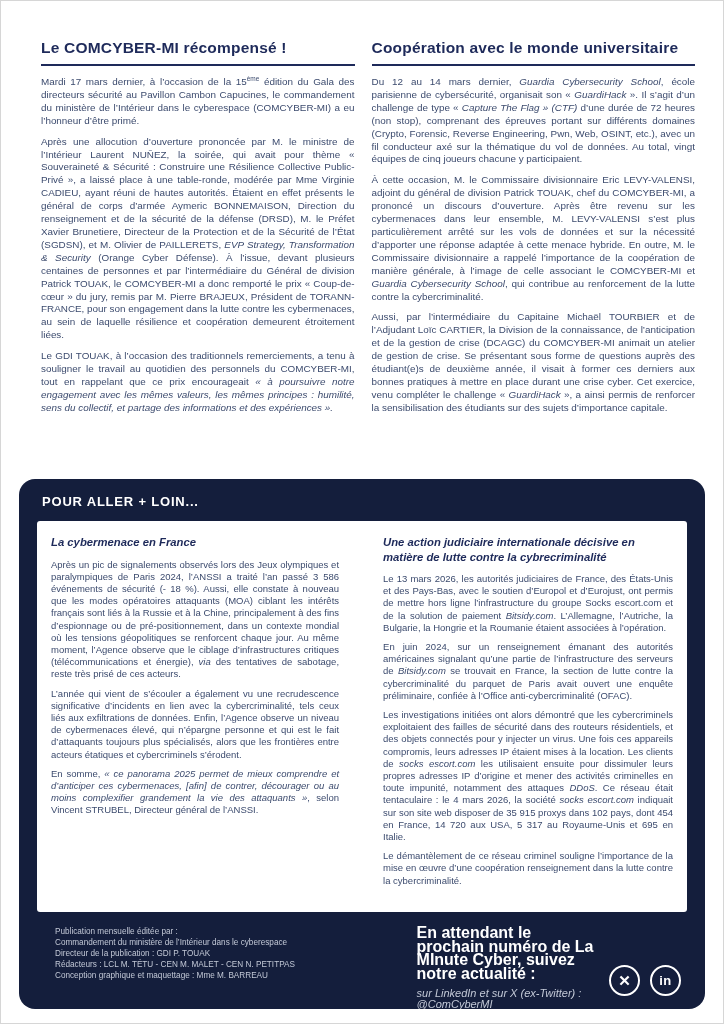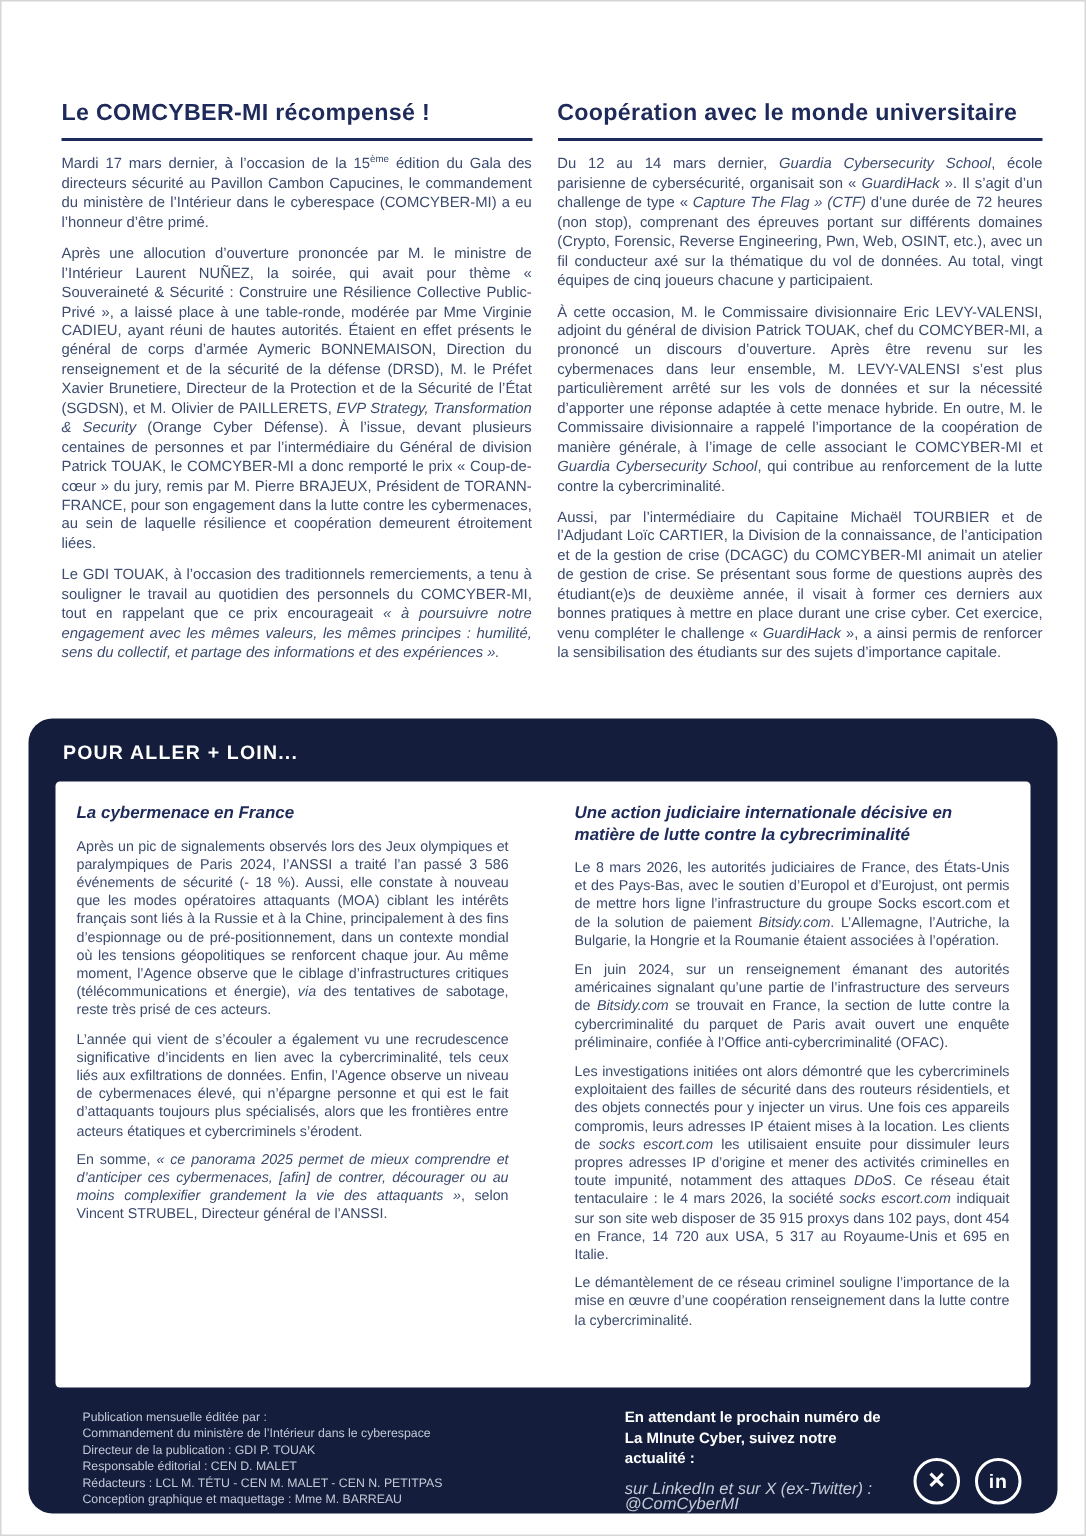--- a/index.html
+++ b/index.html
@@ -1,20 +1,20 @@
 <!DOCTYPE html>
 <html lang="fr"><head>
 <meta charset="utf-8">
 <style>
   * { margin:0; padding:0; box-sizing:border-box; }
   html,body { width:724px; height:1024px; background:#ffffff; overflow:hidden; }
   body { font-family:"Liberation Sans", sans-serif; border:1px solid #d6d6d6; position:relative; }
 
   
-  .top { display:flex; gap:17px; padding:38px 28px 0 40px; height:478px; overflow:hidden;align-items:center; }
+  .top { display:flex; gap:17px; padding:38px 28px 0 40px; height:478px; overflow:hidden; }
   .col-a { width:314px; }
   .col-b { width:324px; }
   h2.headline {
     font-size:15.5px; font-weight:bold; color:#1e2a5a; letter-spacing:.2px;
     padding-bottom:7px; border-bottom:2px solid #1e2a5a; margin-bottom:10px;
   }
   .article p {
     font-size:9.9px; line-height:12.9px; color:#3c4b6e; text-align:justify;
     margin-bottom:8px; hyphens:auto;
   }
@@ -40,21 +40,21 @@
     font-size:11.3px; font-weight:bold; font-style:italic; color:#1e2a5a;
     margin-bottom:9px; line-height:14.5px;
   }
   .white-box .article p { font-size:9.5px; line-height:12.2px; margin-bottom:7px; }
 
   
   .panel-footer { display:flex; padding:14px 24px 0 36px; flex:1; }
   .credits { width:392px; color:#c3c9d7; font-size:8.2px; line-height:11px; }
   .credits .bold { color:#ffffff; font-weight:bold; }
   .follow { width:200px; color:#ffffff; }
-  .follow-heading { font-weight:bold; font-size:10px; line-height:13.5px; margin-bottom:8px; }
+  .follow-heading { font-weight:bold; font-size:16px; line-height:13.5px; margin-bottom:8px; }
   .follow-sub { font-style:italic; font-size:11px; line-height:10.5px; color:#c3c9d7; }
   .socials { display:flex; align-items:center; gap:10px; margin-left:8px; padding-top:26px; }
   .circle-icon {
     width:31px; height:31px; border:2.5px solid #ffffff; border-radius:50%;
     display:flex; align-items:center; justify-content:center;
     color:#ffffff; font-weight:bold; cursor:pointer;
   }
   .circle-icon.x { font-size:15px; }
   .circle-icon.in { font-size:13px; letter-spacing:.5px; }
 </style>
@@ -88,34 +88,33 @@
       <h3 class="boxtitle">La cybermenace en France</h3>
       <div class="article">
           <p><span>Après un pic de signalements observés lors des Jeux olympiques et paralympiques de Paris 2024, l’ANSSI a traité l’an passé 3 586 événements de sécurité (- 18 %). Aussi, elle constate à nouveau que les modes opératoires attaquants (MOA) ciblant les intérêts français sont liés à la Russie et à la Chine, principalement à des fins d’espionnage ou de pré-positionnement, dans un contexte mondial où les tensions géopolitiques se renforcent chaque jour. Au même moment, l’Agence observe que le ciblage d’infrastructures critiques (télécommunications et énergie), </span><em>via</em><span> des tentatives de sabotage, reste très prisé de ces acteurs.</span></p>
           <p><span>L’année qui vient de s’écouler a également vu une recrudescence significative d’incidents en lien avec la cybercriminalité, tels ceux liés aux exfiltrations de données. Enfin, l’Agence observe un niveau de cybermenaces élevé, qui n’épargne personne et qui est le fait d’attaquants toujours plus spécialisés, alors que les frontières entre acteurs étatiques et cybercriminels s’érodent.</span></p>
           <p><span>En somme, </span><em>« ce panorama 2025 permet de mieux comprendre et d’anticiper ces cybermenaces, [afin] de contrer, décourager ou au moins complexifier grandement la vie des attaquants »</em><span>, selon Vincent STRUBEL, Directeur général de l’ANSSI.</span></p>
         </div>
     </div>
     <div class="col-b">
       <h3 class="boxtitle">Une action judiciaire internationale décisive en matière de lutte contre la cybrecriminalité</h3>
       <div class="article">
-          <p><span>Le 8 mars 2026, les autorités judiciaires de France, des États-Unis et des Pays-Bas, avec le soutien d’Europol et d’Eurojust, ont permis de mettre hors ligne l’infrastructure du groupe Socks escort.com et de la solution de paiement </span><em>Bitsidy.com</em><span>. L’Allemagne, l’Autriche, la Bulgarie, la Hongrie et la Roumanie étaient associées à l’opération.</span></p>
+          <p><span>Le 13 mars 2026, les autorités judiciaires de France, des États-Unis et des Pays-Bas, avec le soutien d’Europol et d’Eurojust, ont permis de mettre hors ligne l’infrastructure du groupe Socks escort.com et de la solution de paiement </span><em>Bitsidy.com</em><span>. L’Allemagne, l’Autriche, la Bulgarie, la Hongrie et la Roumanie étaient associées à l’opération.</span></p>
           <p><span>En juin 2024, sur un renseignement émanant des autorités américaines signalant qu’une partie de l’infrastructure des serveurs de </span><em>Bitsidy.com</em><span> se trouvait en France, la section de lutte contre la cybercriminalité du parquet de Paris avait ouvert une enquête préliminaire, confiée à l’Office anti-cybercriminalité (OFAC).</span></p>
           <p><span>Les investigations initiées ont alors démontré que les cybercriminels exploitaient des failles de sécurité dans des routeurs résidentiels, et des objets connectés pour y injecter un virus. Une fois ces appareils compromis, leurs adresses IP étaient mises à la location. Les clients de </span><em>socks escort.com</em><span> les utilisaient ensuite pour dissimuler leurs propres adresses IP d’origine et mener des activités criminelles en toute impunité, notamment des attaques </span><em>DDoS</em><span>. Ce réseau était tentaculaire : le 4 mars 2026, la société </span><em>socks escort.com</em><span> indiquait sur son site web disposer de 35 915 proxys dans 102 pays, dont 454 en France, 14 720 aux USA, 5 317 au Royaume-Unis et 695 en Italie.</span></p>
           <p><span>Le démantèlement de ce réseau criminel souligne l’importance de la mise en œuvre d’une coopération renseignement dans la lutte contre la cybercriminalité.</span></p>
         </div>
     </div>
   </div>
 
   <div class="panel-footer">
     <div class="credits">
         <div>Publication mensuelle éditée par :</div>
         <div>Commandement du ministère de l’Intérieur dans le cyberespace</div>
         <div>Directeur de la publication : GDI P. TOUAK</div>
-        <div>Responsable éditorial : CEN D. MALET</div>
         <div>Rédacteurs : LCL M. TÉTU - CEN M. MALET - CEN N. PETITPAS</div>
         <div>Conception graphique et maquettage : Mme M. BARREAU</div>
       </div>
     <div class="follow">
       <div class="follow-heading">En attendant le prochain numéro de La MInute Cyber, suivez notre actualité :</div>
       <div class="follow-sub">sur LinkedIn et sur X (ex-Twitter) :</div>
       <div class="follow-sub">@ComCyberMI</div>
     </div>
     <div class="socials">
       <div class="circle-icon x">✕</div>

